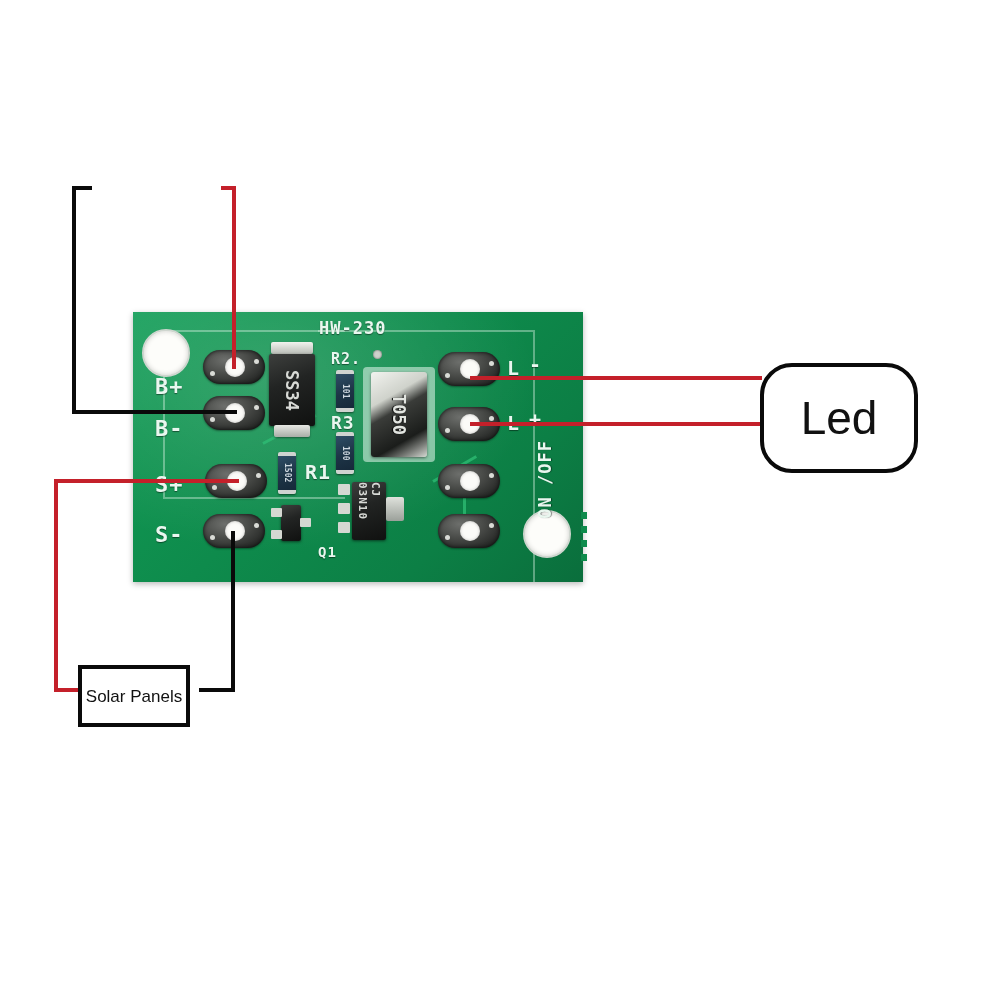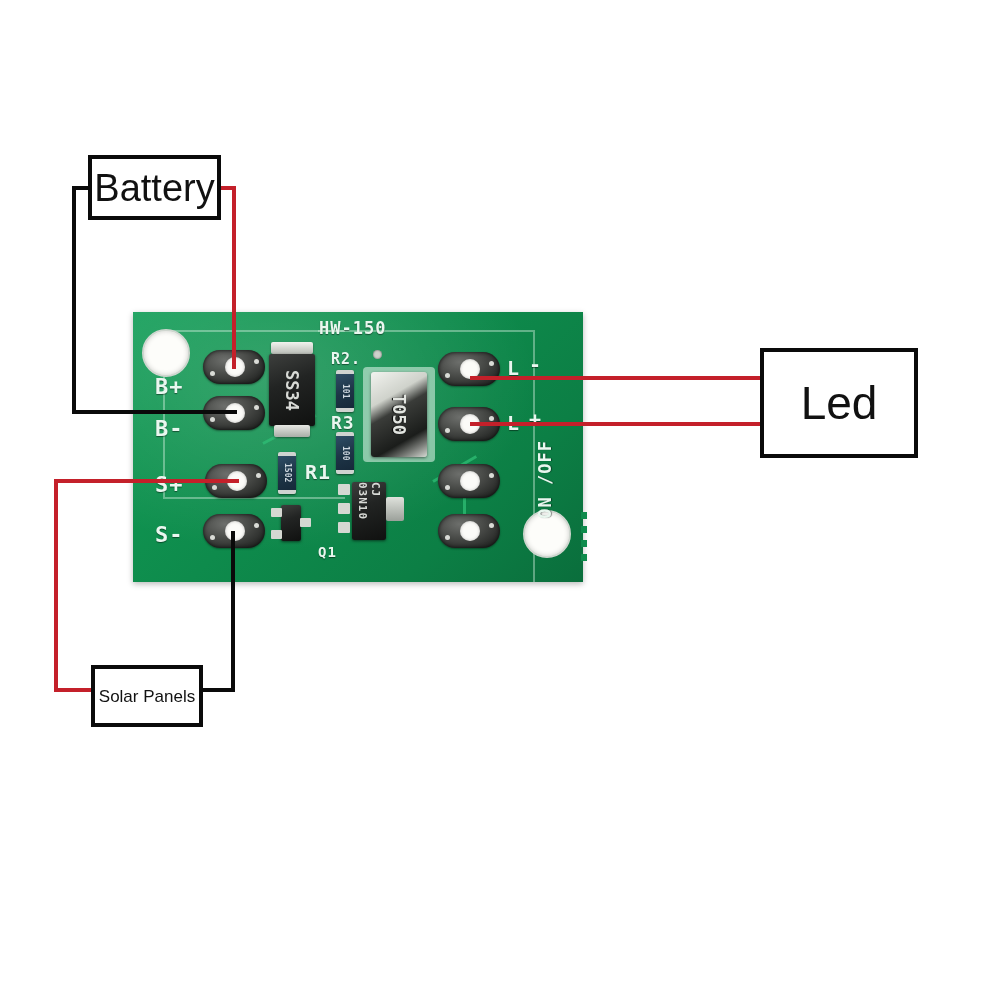--- a/index.html
+++ b/index.html
@@ -5,23 +5,23 @@
   html,body{margin:0;padding:0;background:#ffffff;}
   body{width:1000px;height:1000px;font-family:"Liberation Sans",sans-serif;overflow:hidden;}
   #stage{position:relative;width:1000px;height:1000px;background:#fff;}
 
   
   .box{position:absolute;background:#ffffff;border:4px solid #0a0a0a;
        display:flex;align-items:center;justify-content:center;box-sizing:border-box;z-index:40;}
   .box span{color:#111;line-height:1;white-space:nowrap;}
   #box-battery{left:88px;top:155px;width:133px;height:65px;}
   #box-battery span{font-size:38px;}
-  #box-led{left:760px;top:348px;width:158px;height:110px;}
+  #box-led{left:760px;top:363px;width:158px;height:110px;border-radius:32px;}
   #box-led span{font-size:46px;}
-  #box-solar{left:91px;top:665px;width:112px;height:62px;}
+  #box-solar{left:78px;top:665px;width:112px;height:62px;}
   #box-solar span{font-size:17px;}
 
   
   .wire{position:absolute;z-index:30;}
   .wh{height:4px;}
   .wv{width:4px;}
   .blk{background:#0a0a0a;}
   .red{background:#c4202a;}
 
   
@@ -86,21 +86,21 @@
 
   <div class="wire wh red" style="left:470px;top:376px;width:292px;"></div>
 
   <div class="wire wh red" style="left:470px;top:422px;width:292px;"></div>
 
   <div id="pcb">
 
     <div class="silk" style="left:30px;top:18px;width:180px;height:165px;border-right:none;"></div>
     <div class="silk" style="left:185px;top:18px;width:215px;height:250px;border-bottom:none;border-left:none;"></div>
 
-    <div class="pcbtxt" style="left:186px;top:6px;font-size:17px;">HW-150</div>
+    <div class="pcbtxt" style="left:186px;top:6px;font-size:17px;">HW-230</div>
 
     <div class="mhole" style="left:9px;top:17px;"></div>
     <div class="mhole" style="left:390px;top:198px;"></div>
 
     <div style="position:absolute;left:240px;top:38px;width:9px;height:9px;border-radius:50%;background:#cfd2cc;box-shadow:inset 0 0 2px #555;z-index:15;"></div>
 
     <div class="pad" style="left:70px;top:38px;"></div>
     <div class="pcbtxt" style="left:22px;top:62px;font-size:22px;">B+</div>
 
     <div class="pad" style="left:70px;top:84px;"></div>
@@ -163,23 +163,20 @@
     <div class="comp blkchip" style="left:148px;top:193px;width:20px;height:36px;"></div>
     <div class="comp" style="left:138px;top:196px;width:11px;height:9px;background:#d5d8d2;border-radius:1px;box-shadow:0 22px 0 0 #d5d8d2;"></div>
     <div class="comp" style="left:167px;top:206px;width:11px;height:9px;background:#d5d8d2;border-radius:1px;"></div>
 
     <div class="comp" style="left:130px;top:130px;width:60px;height:3px;background:#2fbf76;transform:rotate(-28deg);transform-origin:left center;opacity:.75;z-index:12;"></div>
     <div class="comp" style="left:300px;top:168px;width:50px;height:3px;background:#2fbf76;transform:rotate(-30deg);transform-origin:left center;opacity:.75;z-index:12;"></div>
     <div class="comp" style="left:330px;top:185px;width:3px;height:36px;background:#2fbf76;opacity:.75;z-index:12;"></div>
     <div class="comp" style="left:330px;top:219px;width:34px;height:3px;background:#2fbf76;opacity:.75;z-index:12;"></div>
   </div>
 
-  <div class="box" id="box-battery">
-    <span>Battery</span>
-  </div>
 
   <div class="box" id="box-led">
     <span>Led</span>
   </div>
 
   <div class="box" id="box-solar">
     <span>Solar Panels</span>
   </div>
 
 </div>

